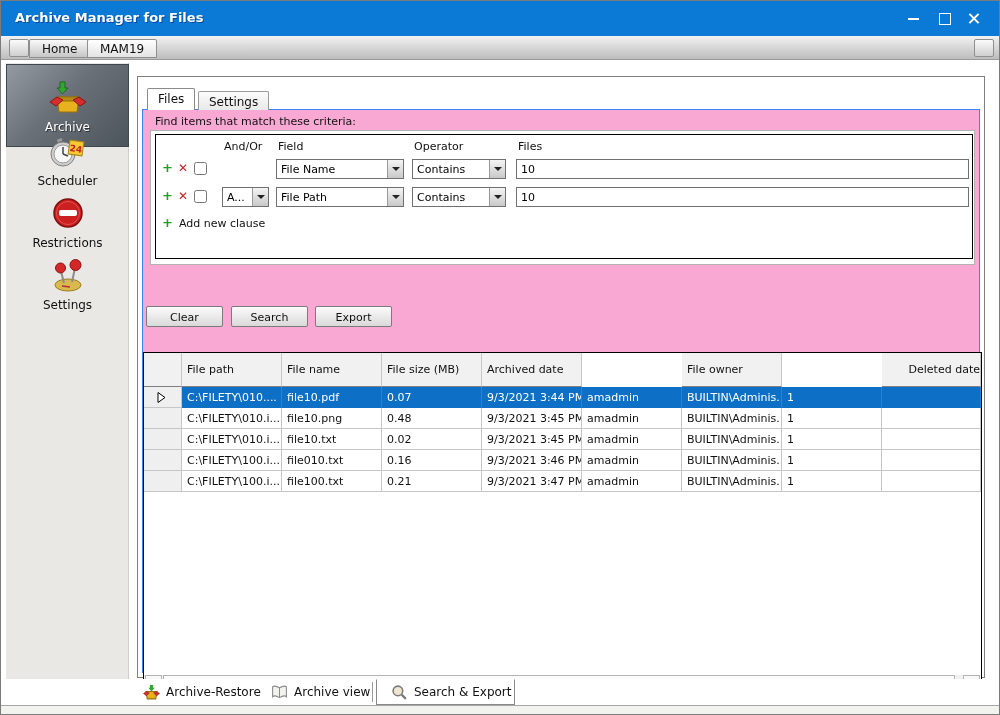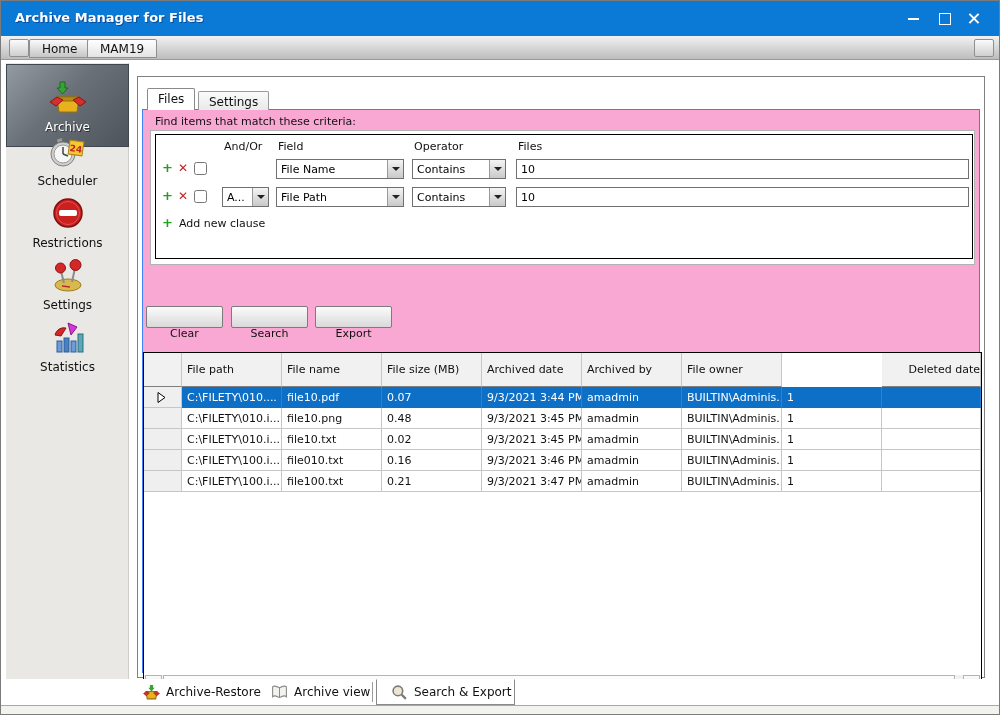--- a/index.html
+++ b/index.html
@@ -53,21 +53,21 @@
   .crit-row input[type=checkbox] { position:absolute; left:38px; top:7px; width:13px; height:13px; }
   .dd { position:absolute; top:4px; height:20px; border:1px solid #707070; background:#fff; font-size:11px; }
   .dd .dd-text { position:absolute; left:4px; top:3px; white-space:nowrap; overflow:hidden; }
   .dd .dd-btn { position:absolute; right:0; top:0; width:16px; height:18px; background:linear-gradient(#f4f4f4,#cwhite,#c9c9c9); background:linear-gradient(#f4f4f4,#c9c9c9); border-left:1px solid #9a9a9a; }
   .dd .dd-btn::after { content:""; position:absolute; left:4px; top:7px; border-left:4px solid transparent; border-right:4px solid transparent; border-top:4px solid #222; }
   .dd-andor{left:66px; width:47px;} .dd-field{left:120px; width:128px;} .dd-op{left:256px; width:94px;}
   .val-input { position:absolute; left:360px; top:4px; width:453px; height:20px; border:1px solid #707070; font-size:11px; padding:0 4px; font-family:"DejaVu Sans", sans-serif; }
   .add-clause { position:absolute; left:6px; top:80px; font-size:11px; color:#111; cursor:default; white-space:nowrap; }
   .add-clause .plus { color:#1ea11e; font-weight:bold; font-size:13px; margin-right:6px; }
 
-  .btn { position:absolute; top:196px; width:77px; height:21px; background:linear-gradient(#fbfbfb,#d9d9d9); border:1px solid #7b7b7b; border-radius:2px; font-size:11px; color:#111; text-align:center; padding-top:20px; cursor:default; }
+  .btn { position:absolute; top:196px; width:77px; height:21px; background:linear-gradient(#fbfbfb,#d9d9d9); border:1px solid #7b7b7b; border-radius:2px; font-size:11px; color:#111; text-align:center; padding-top:4px; cursor:default; }
   .btn-clear{left:3px;} .btn-search{left:88px;} .btn-export{left:172px;}
 
   
   .grid { position:absolute; left:0px; top:242px; width:839px; height:342px; border:1px solid #000; background:#fff; }
   .gh { position:absolute; top:0; height:34px; background:#f1f1f1; border-right:1px solid #c6c6c6; border-bottom:1px solid #808080; font-size:11px; color:#111; display:flex; align-items:center; padding-left:5px; overflow:hidden; }
   .c0{left:0;width:38px;} .c1{left:38px;width:100px;} .c2{left:138px;width:100px;} .c3{left:238px;width:100px;}
   .c4{left:338px;width:100px;} .c5{left:438px;width:100px;} .c6{left:538px;width:100px;} .c7{left:638px;width:100px;} .c8{left:738px;width:99px;justify-content:flex-end;}
   .gh.c7 span { display:block; width:58px; white-space:normal; line-height:13px; }
   .grow { position:absolute; left:0; width:837px; height:21px; }
   .r0{top:34px;padding-left:36px;} .r1{top:55px;} .r2{top:76px;} .r3{top:97px;} .r4{top:118px;}
@@ -148,31 +148,20 @@
       <svg width="40" height="40" viewBox="0 0 40 40">
         <ellipse cx="20" cy="29" rx="13" ry="6" fill="#d9b84e" stroke="#9c7f1e"></ellipse>
         <line x1="16" y1="27" x2="13" y2="15" stroke="#8c8c8c" stroke-width="2"></line>
         <circle cx="12.5" cy="12" r="5" fill="#d42828" stroke="#8d1414"></circle>
         <line x1="24" y1="26" x2="27" y2="12" stroke="#8c8c8c" stroke-width="2"></line>
         <circle cx="27.5" cy="9" r="5.5" fill="#d42828" stroke="#8d1414"></circle>
         <line x1="14" y1="30" x2="22" y2="31" stroke="#b03030" stroke-width="1.5"></line>
       </svg>
       <span class="lbl">Settings</span>
     </div>
-    <div class="side-item si-4">
-      <svg width="40" height="40" viewBox="0 0 40 40">
-        <path d="M7 17 A9 9 0 0 1 18 10 L13 18 Z" fill="#d42828" stroke="#8d1414"></path>
-        <polygon points="20,5 29,9 23,17" fill="#d23ad2" stroke="#8d148d"></polygon>
-        <rect x="9" y="23" width="5" height="11" fill="#6b9bd8" stroke="#2d5e9e"></rect>
-        <rect x="16" y="20" width="5" height="14" fill="#4a7fc0" stroke="#2d5e9e"></rect>
-        <rect x="23" y="23" width="5" height="11" fill="#6b9bd8" stroke="#2d5e9e"></rect>
-        <rect x="30" y="16" width="5" height="18" fill="#5aa8b8" stroke="#2d6e7e"></rect>
-      </svg>
-      <span class="lbl">Statistics</span>
-    </div>
   </div>
 
   <div class="main">
     <div class="ftab files">Files</div>
     <div class="ftab settings">Settings</div>
 
     <div class="tabpage">
       <div class="legend">Find items that match these criteria:</div>
 
       <div class="crit-outer">
@@ -232,23 +221,20 @@
             <span>File path</span>
           </div>
         <div class="gh c2">
             <span>File name</span>
           </div>
         <div class="gh c3">
             <span>File size (MB)</span>
           </div>
         <div class="gh c4">
             <span>Archived date</span>
-          </div>
-        <div class="gh c5">
-            <span>Archived by</span>
           </div>
         <div class="gh c6">
             <span>File owner</span>
           </div>
         <div class="gh c8">
             <span>Deleted date</span>
           </div>
 
         <div class="grow selected r0">
           <div class="gc sel c0">

